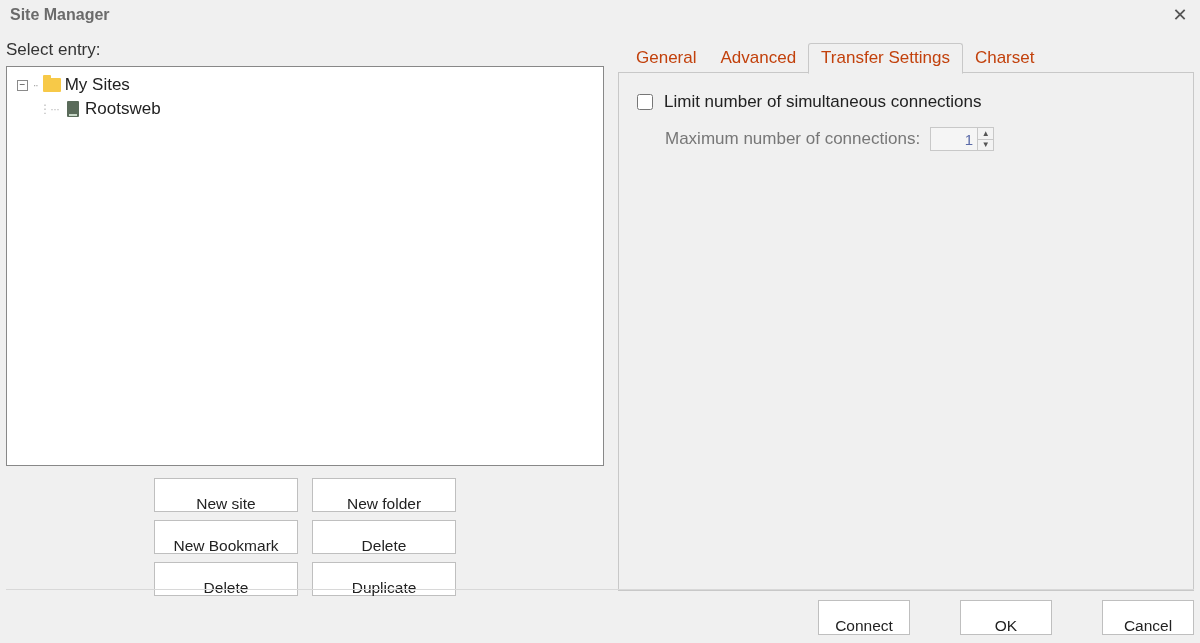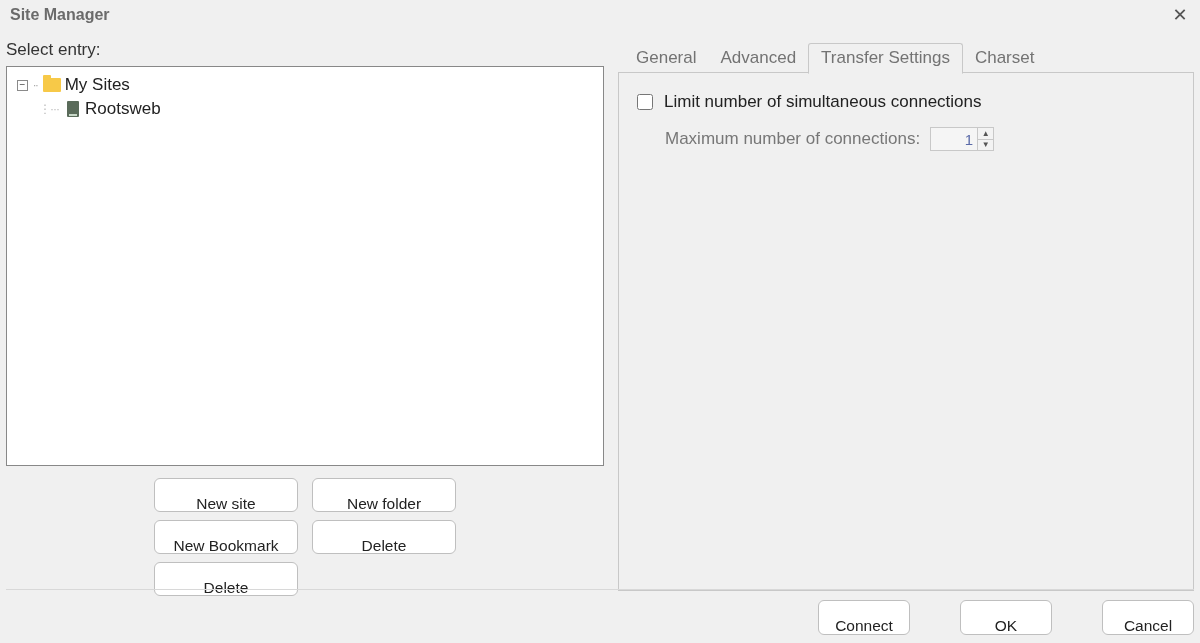--- a/index.html
+++ b/index.html
@@ -107,21 +107,21 @@
     margin-top: 12px;
     display:grid;
     grid-template-columns: 144px 144px;
     grid-auto-rows: 32px;
     gap: 10px 14px;
     justify-content: center;
   }
   button.std {
     background:#fff;
     border:1px solid #bfbfbf;
-    border-radius:6px;
+    border-radius:0;
     font-size:15.5px;
     color:#222;
     cursor:default;
     padding:16px;
   }
   .right-pane {
     flex:1;
     display:flex;
     flex-direction:column;
     padding-top: 4px;
@@ -135,21 +135,21 @@
   }
   .tabstrip::after{
     content:"";
     position:absolute;
     left:0; right:0; bottom:0;
     border-bottom:1px solid #c8c8c8;
   }
   .tab {
     padding: 4px 12px 5px 12px;
     font-size:17px;
-    color:#737373;
+    color:#c2410c;
     position:relative;
     z-index:1;
   }
   .tab.active {
     background:#f0f0f0;
     border:1px solid #c8c8c8;
     border-bottom:1px solid #f0f0f0;
     border-radius:3px 3px 0 0;
     margin-bottom:-1px;
   }
@@ -235,20 +235,21 @@
         <span>Rootsweb</span>
       </div>
     </div>
 
     <div class="left-buttons">
       <button class="std">New site</button>
       <button class="std">New folder</button>
       <button class="std">New Bookmark</button>
       <button class="std">Delete</button>
       <button class="std">Delete</button>
+      <button class="std">Duplicate</button>
     </div>
   </div>
 
   <div class="right-pane">
     <div class="tabstrip">
       <div class="tab">General</div>
       <div class="tab">Advanced</div>
       <div class="tab active">Transfer Settings</div>
       <div class="tab">Charset</div>
     </div>

